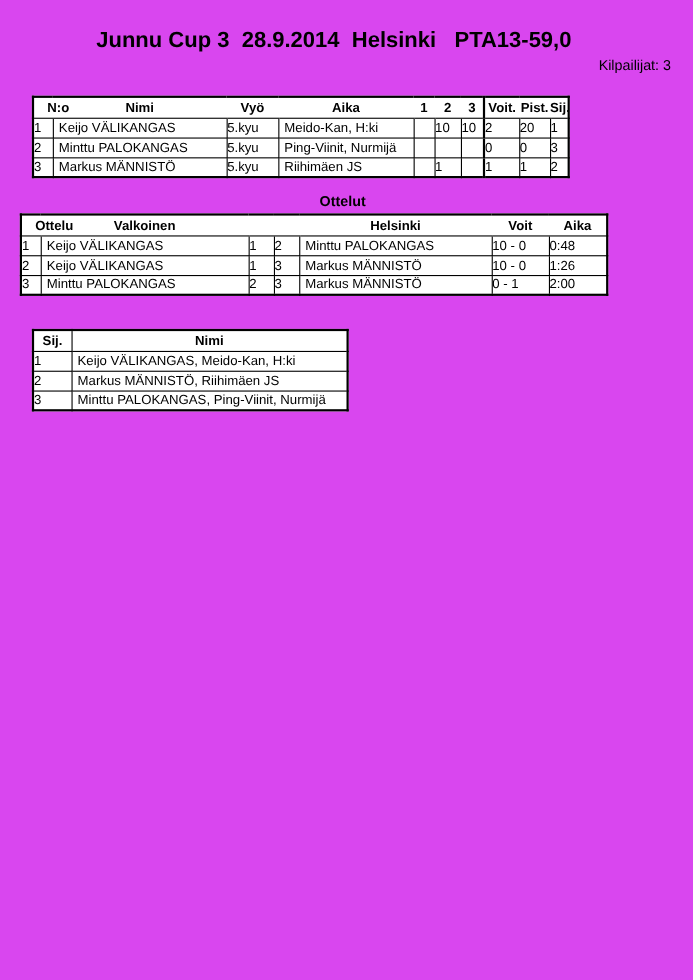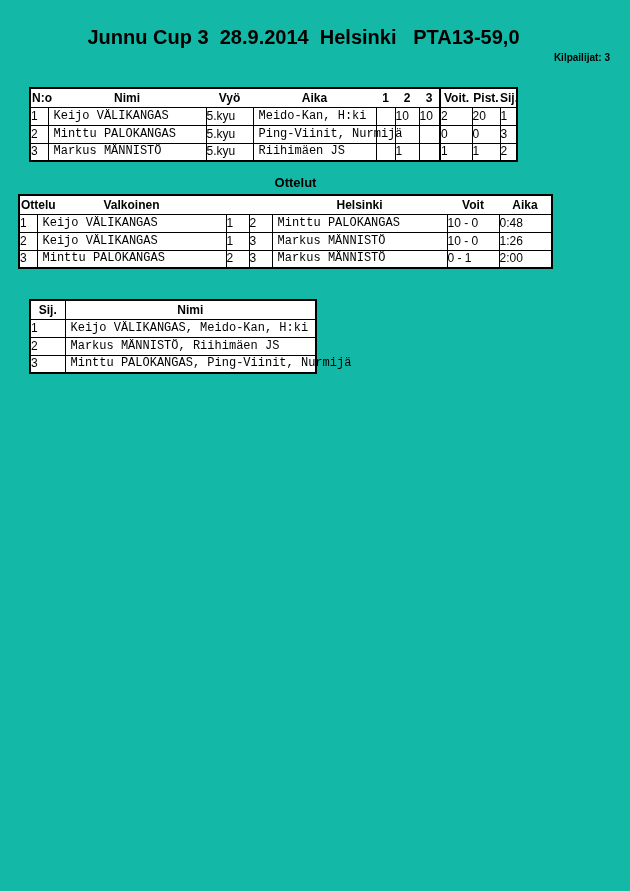--- a/index.html
+++ b/index.html
@@ -1,55 +1,55 @@
 <!DOCTYPE html>
 <html><head>
 <meta charset="utf-8">
 <style>
   html,body { margin:0; padding:0; background:#ffffff; }
   .page {
-    position:relative; width:630px; height:891px; background:#14b8a6;
+    position:relative; width:630px; height:891px; background:#d946ef;
     font-family:"Liberation Sans", sans-serif; color:#000; overflow:hidden;
   }
   .doc-title {
     position:absolute; top:26px; left:20px; width:567px;
     text-align:center; font-size:20px; font-weight:bold; white-space:pre;
   }
   .count-label {
     position:absolute; top:52px; right:20px;
-    font-size:10px; font-weight:bold;
+    font-size:13px; font-weight:normal;
   }
   .section-heading {
     position:absolute; text-align:center;
     font-size:13px; font-weight:bold; line-height:14px;
   }
   #h-kilpailijat { top:64px;  left:29px; width:420px; }
-  #h-ottelut     { top:176px; left:29px; width:533px; }
+  #h-ottelut     { top:176px; left:45px; width:533px; }
   #h-tulokset    { top:283px; left:29px; width:286px;margin-top:31px; }
 
   table {
     position:absolute; border-collapse:collapse; table-layout:fixed;
     background:#fff; border:2px solid #000;
   }
   #t1 { top:87px;  left:29px; width:487px; }
   #t2 { top:194px; left:18px; width:533px; }
   #t3 { top:299px; left:29px; width:286px; }
 
   tr { height:18px; }
   thead tr { height:19px; }
   th, td {
     font-size:12px; padding:0 0 2px 0; vertical-align:bottom;
     white-space:nowrap; overflow:visible; line-height:13px;
   }
   th { font-weight:bold; border:0; border-bottom:1px solid #000; }
   td { border:1px solid #000; font-weight:normal; }
 
   .ac { }
-  .al { text-align:left; padding-left:5px;font-family:Liberation Mono, monospace; }
-  th.edge { text-align:right; padding-left:1px; }
+  .al { text-align:left; padding-left:5px; }
+  th.edge { text-align:right; padding-left:12px; }
 
   
   #t1 th.sep, #t1 td.sep { border-left:2px solid #000; }
   
   #t3 th { border:1px solid #000; border-top:0; }
 </style>
 </head>
 <body>
 
 <div class="page">

